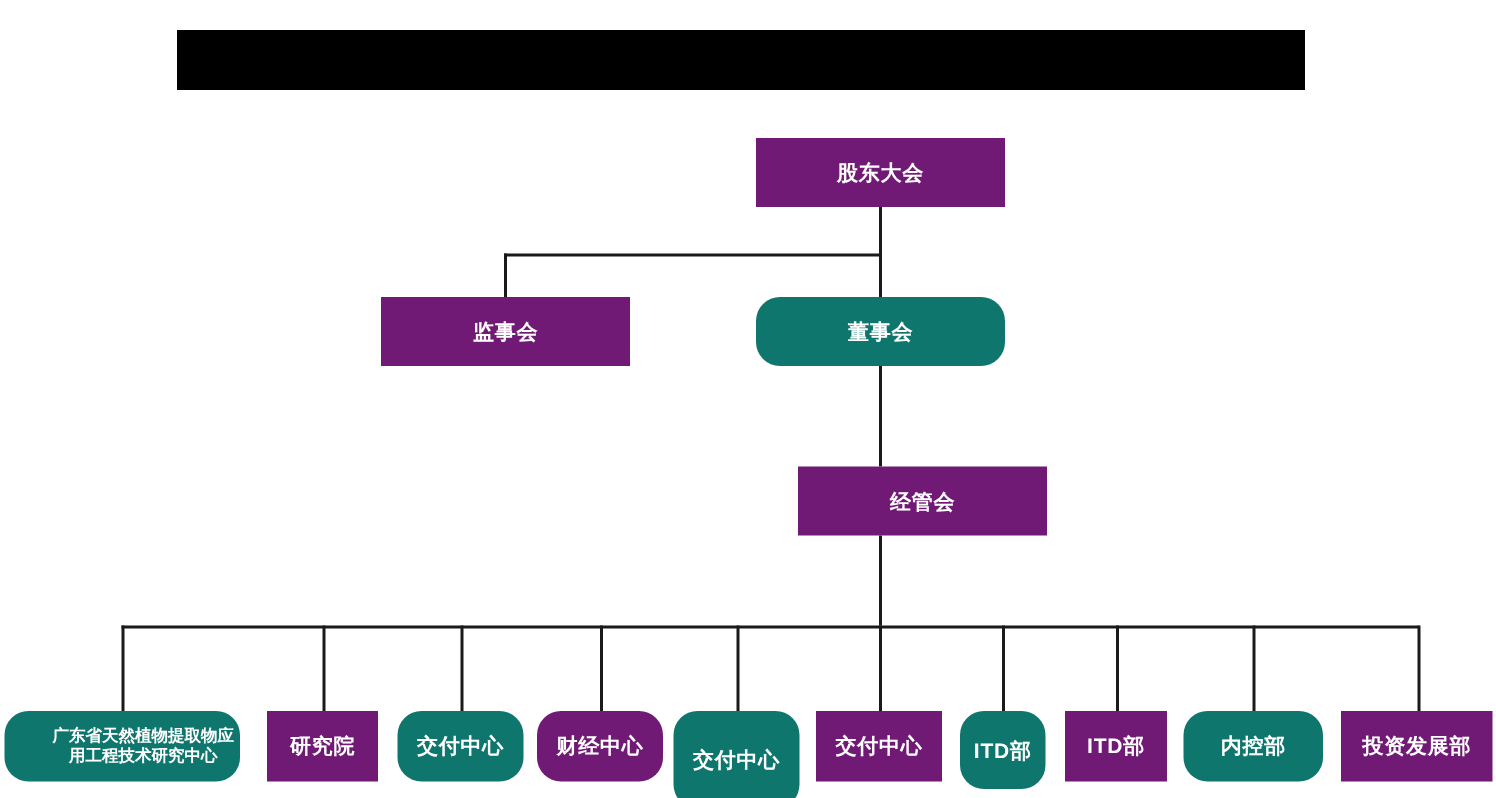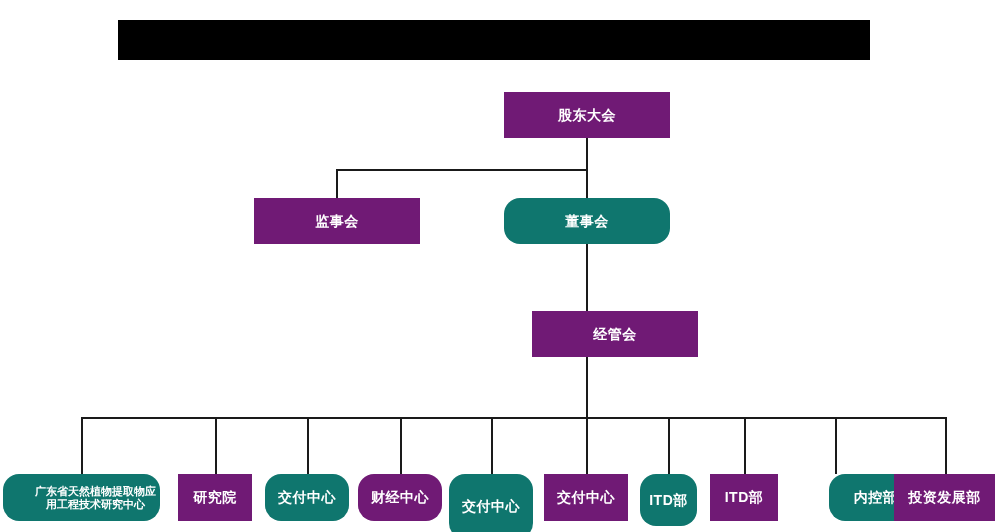--- a/index.html
+++ b/index.html
@@ -131,21 +131,21 @@
   </div>
 
   <div class="node light leaf" style="left:640px; top:474px; width:57px; height:52px;">
     <span class="label">ITD部</span>
   </div>
 
   <div class="node dark leaf" style="left:710px; top:474px; width:68px; height:47px;">
     <span class="label">ITD部</span>
   </div>
 
-  <div class="node light leaf" style="left:789px; top:474px; width:93px; height:47px;margin-left:40px;">
+  <div class="node light leaf" style="left:789px; top:474px; width:93px; height:47px;">
     <span class="label">内控部</span>
   </div>
 
   <div class="node dark leaf" style="left:894px; top:474px; width:101px; height:47px;">
     <span class="label">投资发展部</span>
   </div>
 
 </div>
 
 </body></html>

